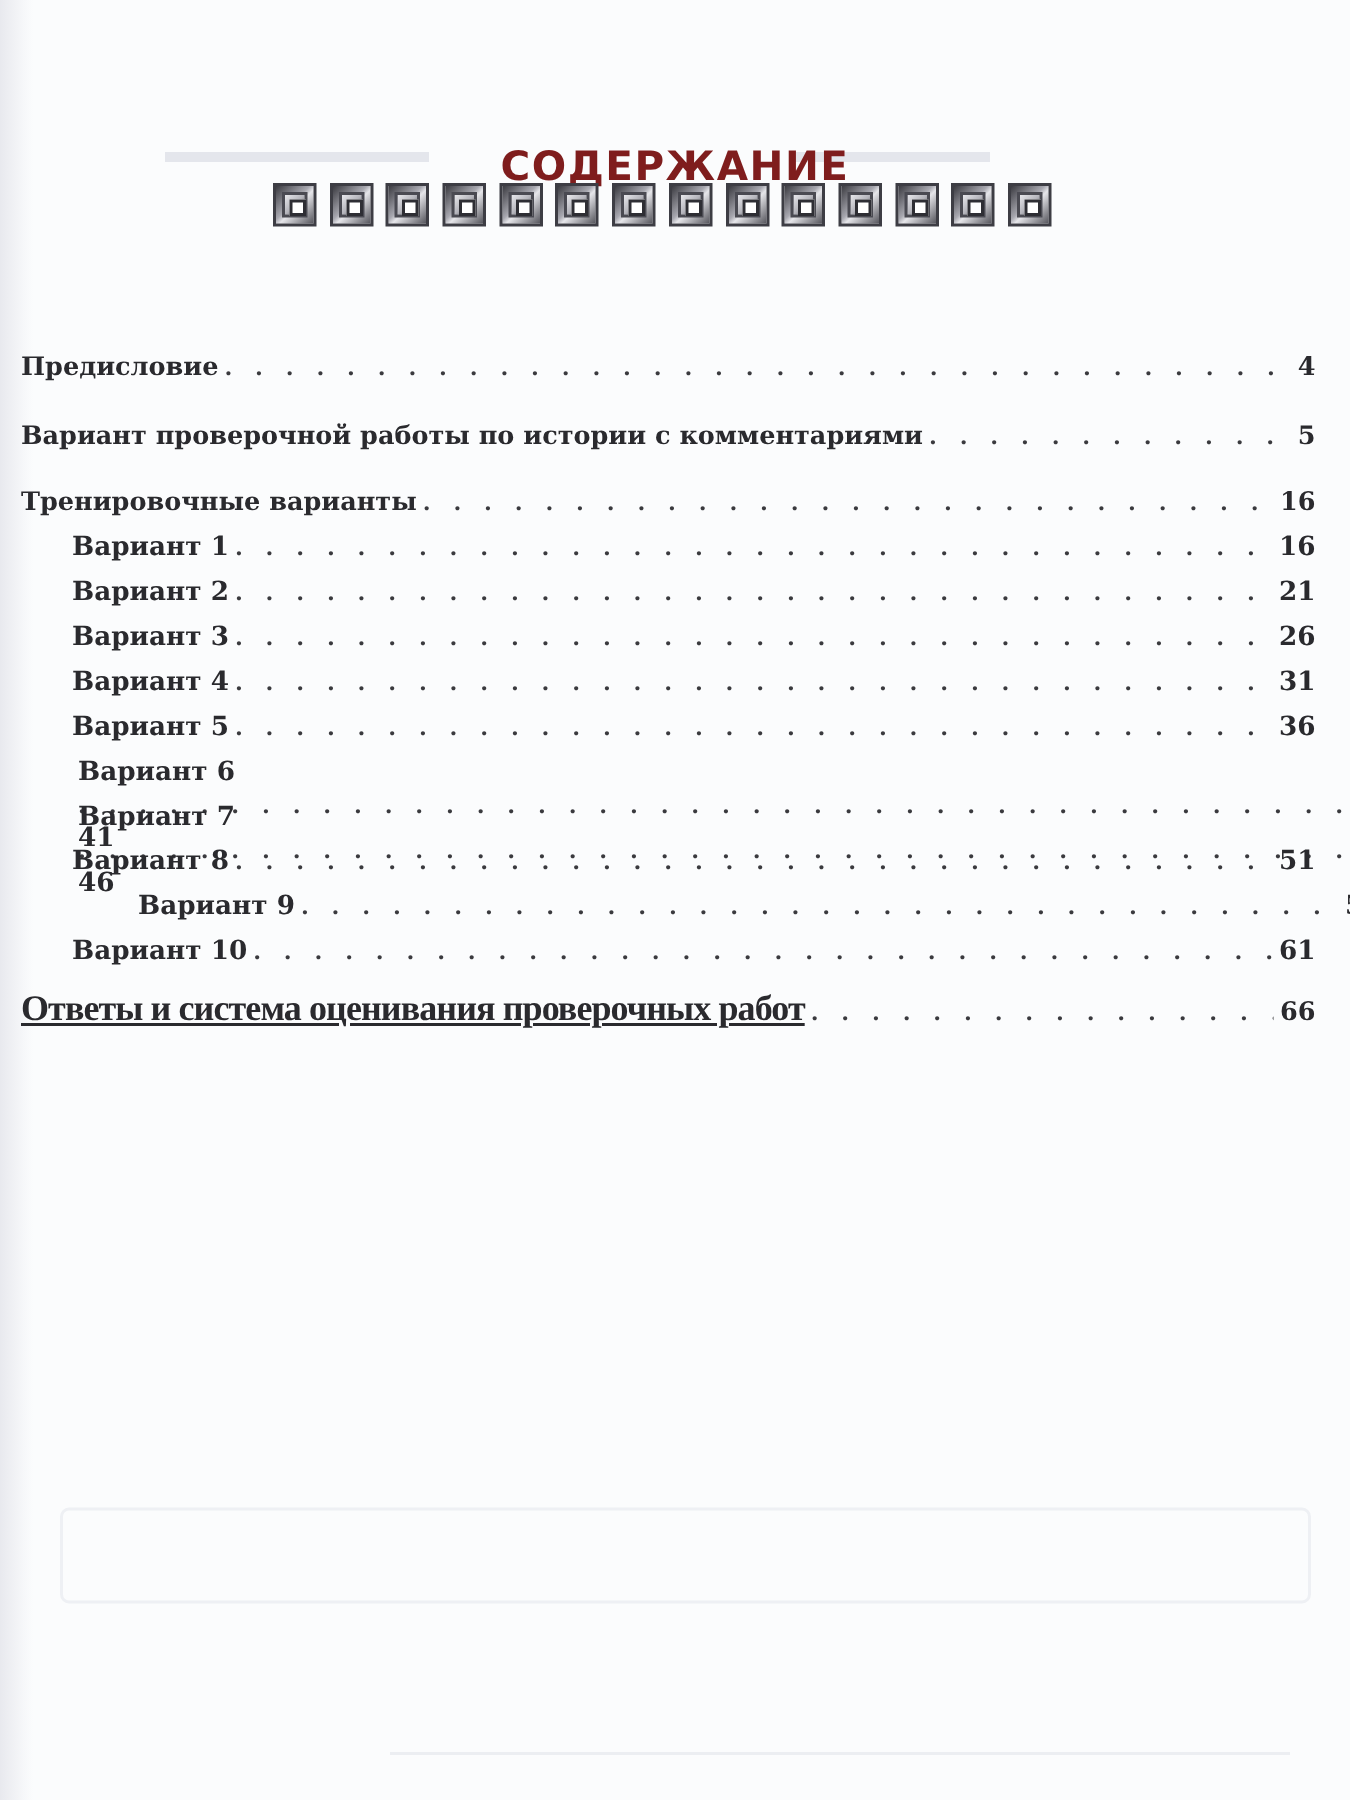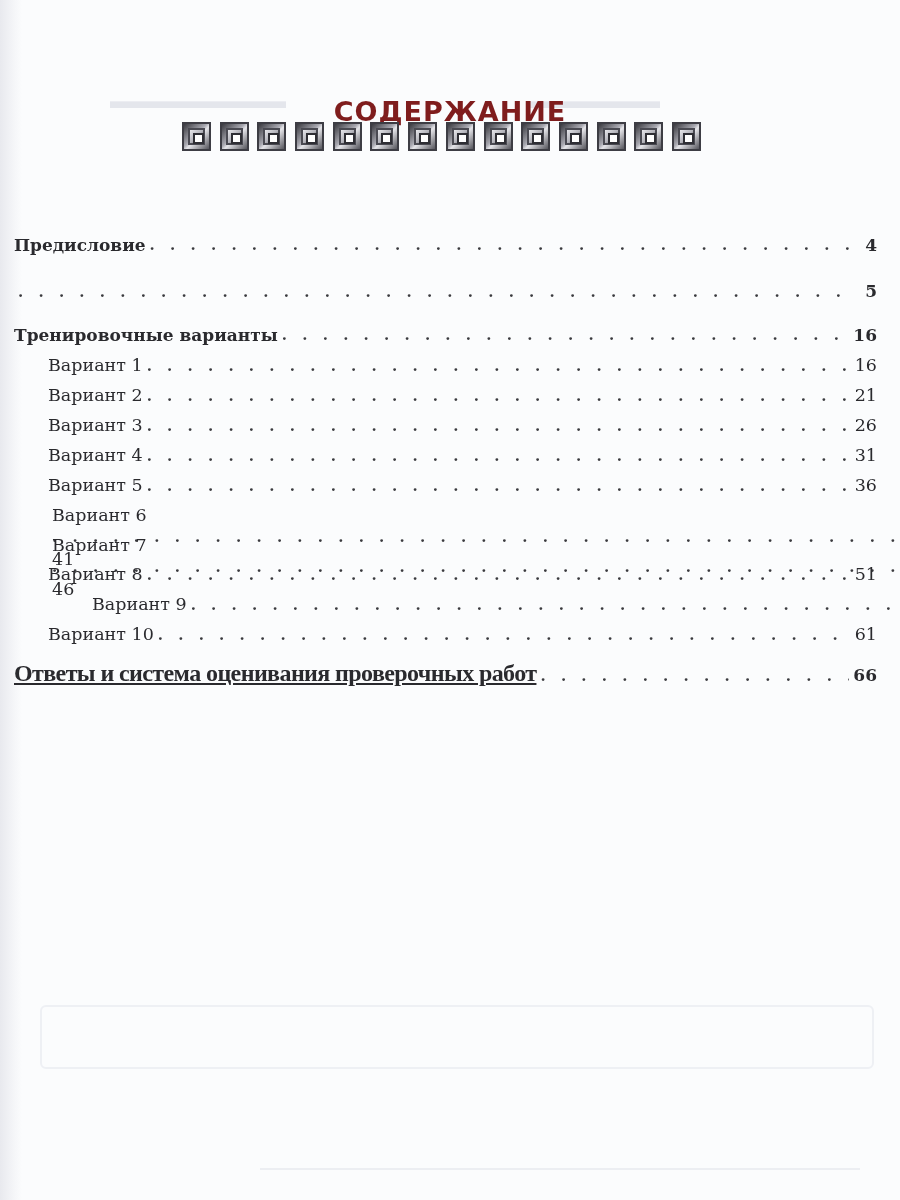--- a/index.html
+++ b/index.html
@@ -39,21 +39,21 @@
   .orn-sq::after {
     content: ""; position: absolute; left: 9px; top: 9px; width: 7px; height: 7px;
     background: #ffffff; border: 2px solid #2e2e34;
   }
   .toc { position: absolute; left: 0; top: 0; width: 900px; }
   .toc-row {
     position: absolute; display: flex; align-items: baseline;
     font-size: 17px; line-height: 22px;
   }
   .toc-row.section { left: 14px; width: 863px; font-weight: bold; }
-  .toc-row.sub { left: 48px; width: 829px; font-weight: normal; font-size: 17.5px; }
+  .toc-row.sub { left: 48px; width: 829px; font-weight: bold; font-size: 17.5px; }
   .toc-row.condensed .toc-label { letter-spacing: -0.6px; font-family: "Liberation Serif", serif; font-size: 24px; text-decoration: underline; }
   .toc-label { white-space: nowrap; }
   .toc-dots {
     flex: 1; overflow: hidden; white-space: nowrap; margin: 0 4px;
     letter-spacing: 10px; color: #3a3a3e; font-weight: bold; font-size: 15px;
   }
   .toc-dots::before {
     content: ". . . . . . . . . . . . . . . . . . . . . . . . . . . . . . . . . . . . . . . . . . . . . . . . . . . . . . . . . . . . . . . . . . . . . . . . . . . . . .";
     letter-spacing: 5px;
   }
@@ -88,20 +88,21 @@
   <div class="orn-sq"></div>
 </div>
 
 <div class="toc">
   <div class="toc-row section" style="top:234px;align-items:flex-end;">
     <span class="toc-label">Предисловие</span>
     <span class="toc-dots"></span>
     <span class="toc-page">4</span>
   </div>
   <div class="toc-row section" style="top:280px;">
+    <span class="toc-label">Вариант проверочной работы по истории с комментариями</span>
     <span class="toc-dots"></span>
     <span class="toc-page">5</span>
   </div>
   <div class="toc-row section" style="top:324px;align-items:flex-end;">
     <span class="toc-label">Тренировочные варианты</span>
     <span class="toc-dots"></span>
     <span class="toc-page">16</span>
   </div>
 
   <div class="toc-row sub" style="top:354px;">

